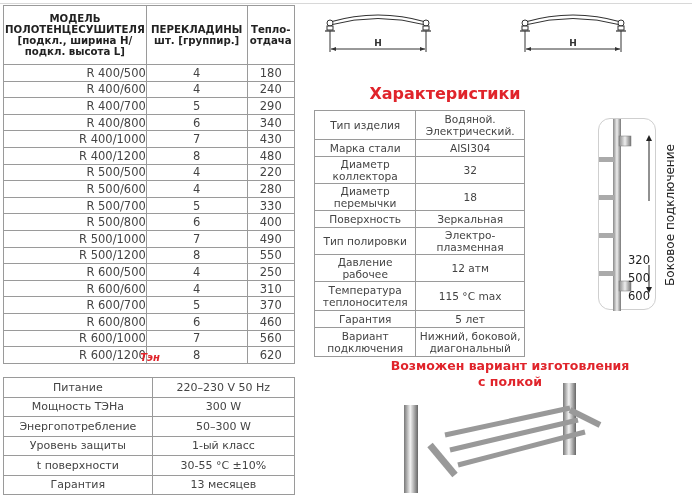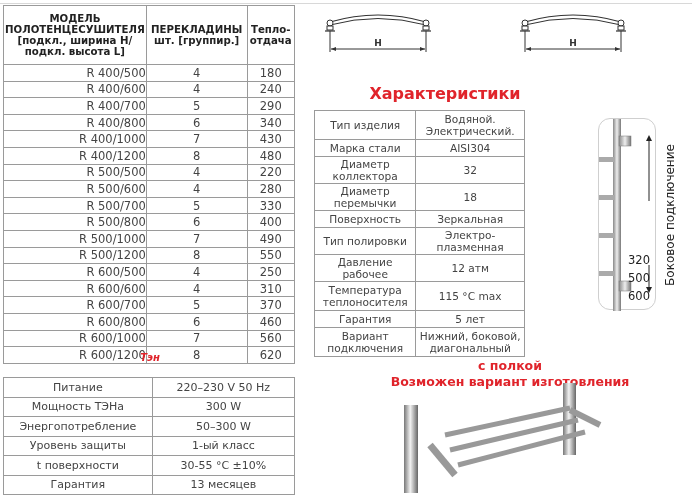--- a/index.html
+++ b/index.html
@@ -289,22 +289,22 @@
 <div id="dims">
   <div>320</div>
   <div>500</div>
   <div>600</div>
 </div>
 <div id="side-label">
   <span>Боковое подключение</span>
 </div>
 
 <div class="red-title" id="shelf-title">
+  <div>Возможен вариант изготовления</div>
   <div>с полкой</div>
-  <div>Возможен вариант изготовления</div>
 </div>
 <svg style="position:absolute;left:400px;top:380px;" width="220" height="115" viewBox="0 0 220 115">
   <defs>
       <linearGradient id="steel" x1="0" x2="1">
         <stop offset="0" stop-color="#777"></stop>
         <stop offset="0.45" stop-color="#f2f2f2"></stop>
         <stop offset="1" stop-color="#666"></stop>
       </linearGradient>
     </defs>
   <rect x="163" y="3" width="13" height="72" fill="url(#steel)"></rect>

